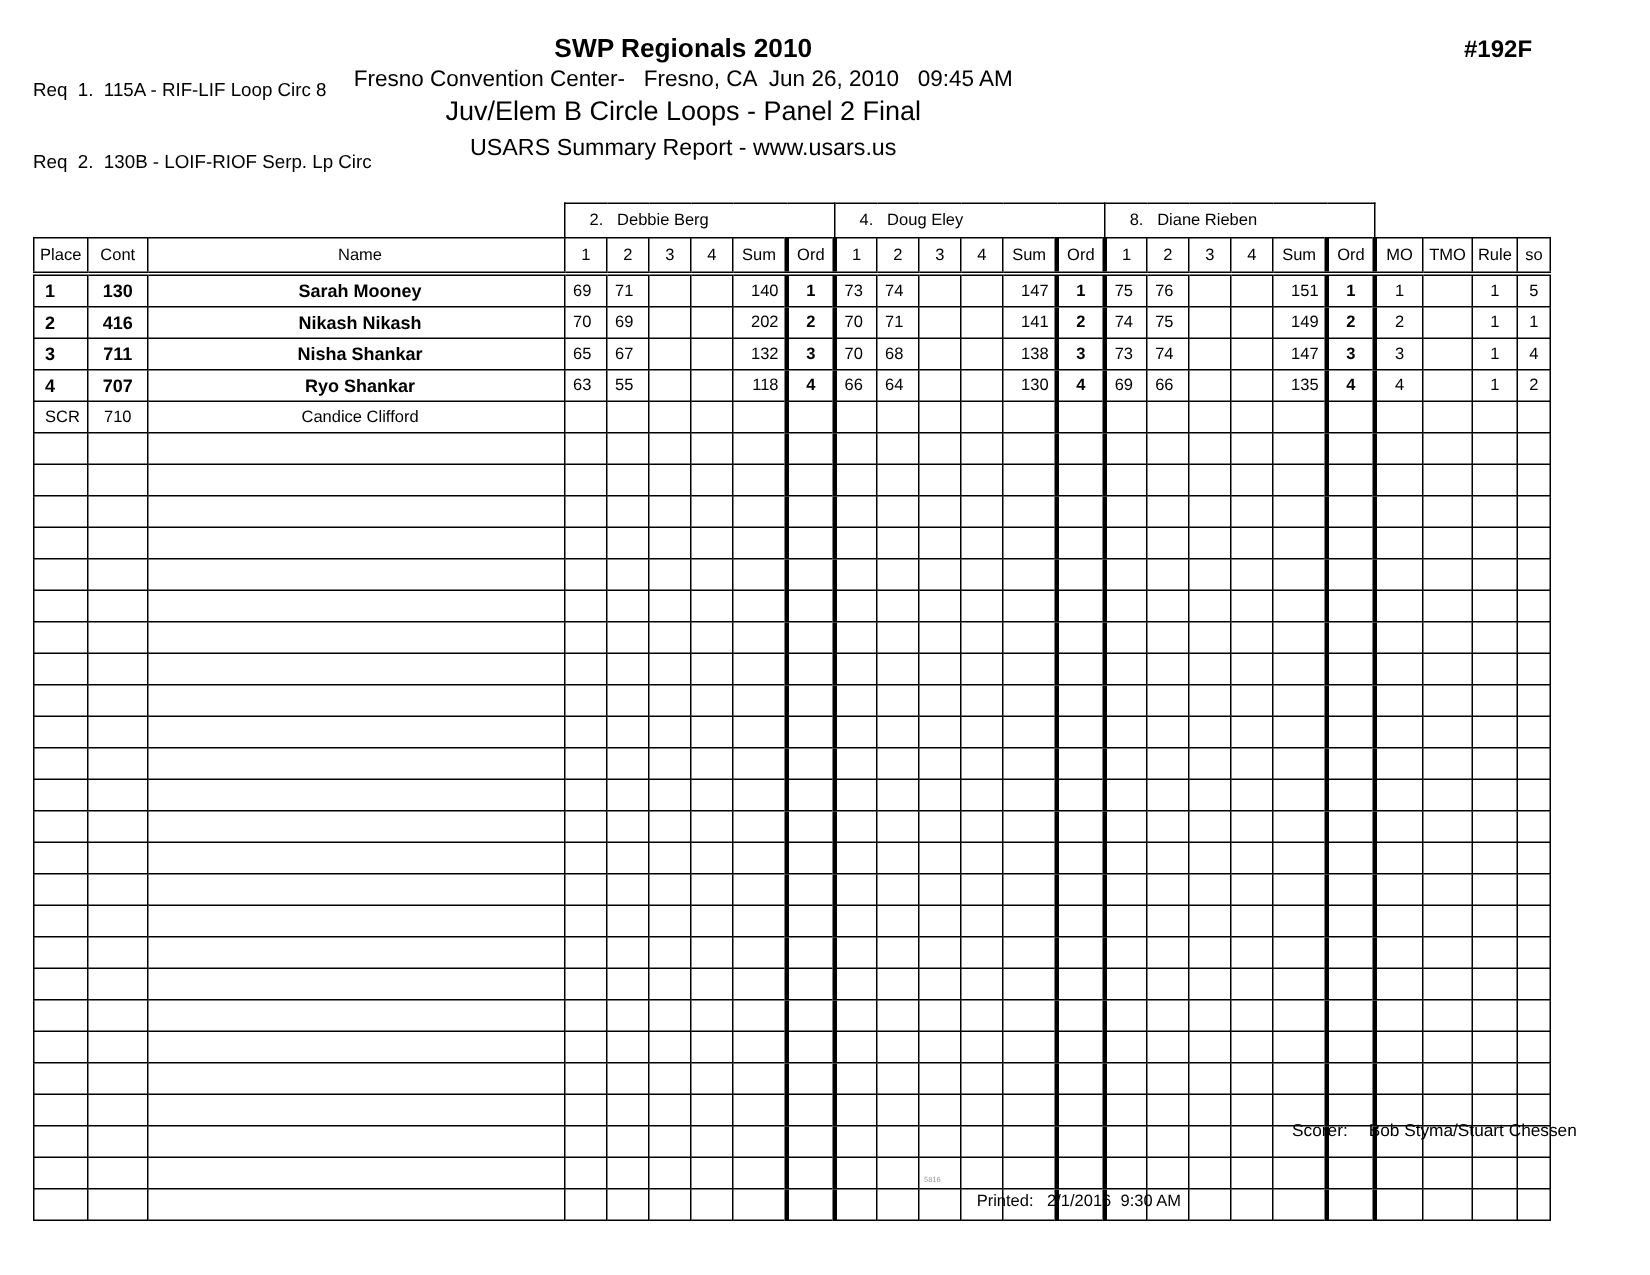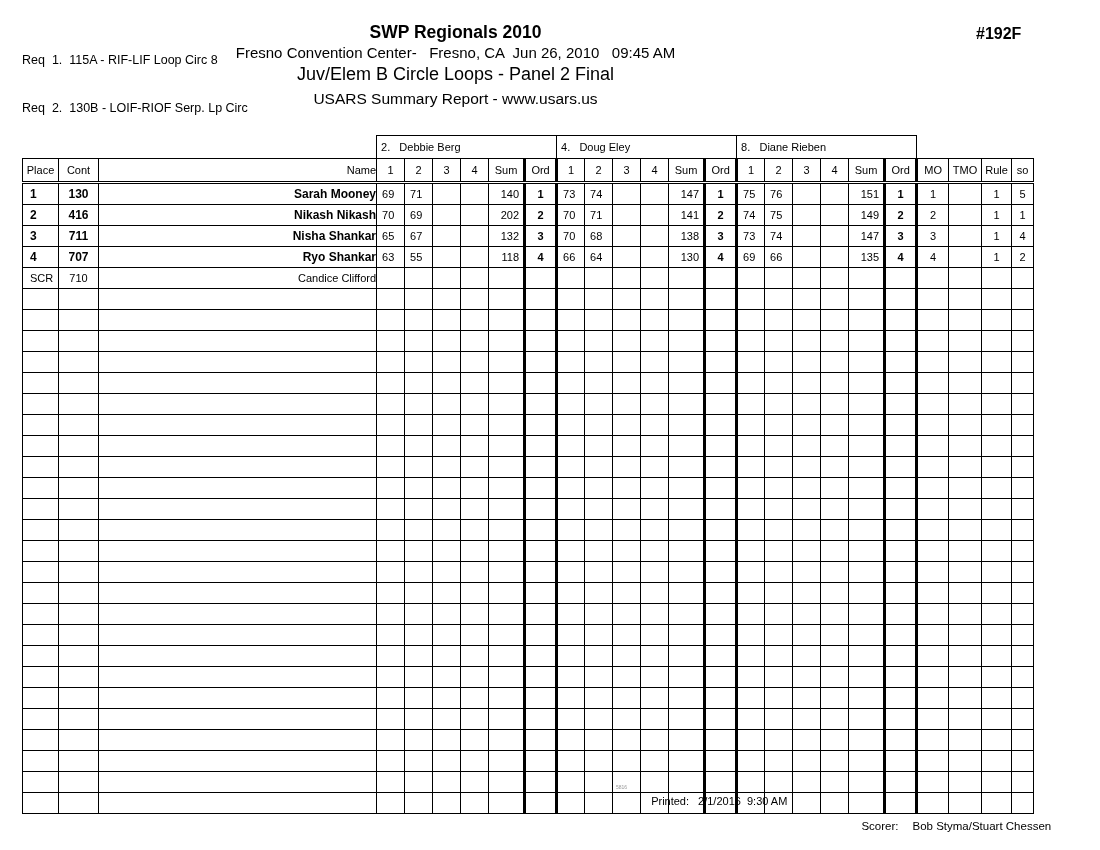--- a/index.html
+++ b/index.html
@@ -18,34 +18,34 @@
 
   table{
     position:absolute;left:22px;top:135px;
     border-collapse:collapse;table-layout:fixed;width:1011px;
   }
   td,th{
     border:1px solid #000;height:20px;font-size:11px;font-weight:normal;
     padding:0;overflow:hidden;white-space:nowrap;text-align:center;vertical-align:middle;
   }
   tr.judge-row td{border:none;height:22px}
-  tr.judge-row td.judge-label{border:1px solid #000;text-align:left;padding-left:4px;white-space:pre}
+  tr.judge-row td.judge-label{border:1px solid #000;text-align:left;padding-left:16px;white-space:pre}
   tr.head th{border-bottom:3px double #000;height:22px}
-  th.name,td.name{text-align:right;padding-left:5px}
+  th.name,td.name{text-align:center;padding-left:5px}
   td.place{text-align:left;padding-left:7px}
   td.score{text-align:left;padding-left:5px}
   td.sum{text-align:right;padding-right:4px}
   th.ord,td.ord{border-left:3px solid #000;border-right:3px solid #000}
   td.ord{font-weight:bold}
   tr.em td.place, tr.em td.cont, tr.em td.name{font-weight:bold;font-size:12px}
 
   .vstamp{left:616px;top:784px;font-size:5px;color:#999}
   .printed{left:645px;top:783px;font-size:11px;white-space:pre}
   .printed .val{margin-left:9px}
-  .scorer{left:855px;top:808px;font-size:11.5px;white-space:pre}
+  .scorer{left:855px;top:736px;font-size:11.5px;white-space:pre}
   .scorer .val{margin-left:14px}
 </style>
 </head>
 <body>
 
 <div class="abs req">
   <div>Req  1.  115A - RIF-LIF Loop Circ 8</div>
   <div>Req  2.  130B - LOIF-RIOF Serp. Lp Circ</div>
 </div>
 

